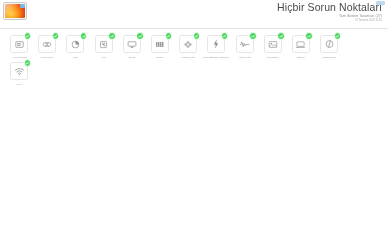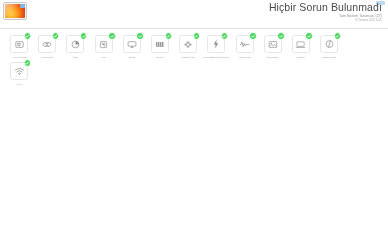--- a/index.html
+++ b/index.html
@@ -144,21 +144,21 @@
 <div class="header">
 
   <div class="logo">
     <div class="logo-art"></div>
     <div class="logo-glint"></div>
   </div>
 
   <div class="corner-chip"></div>
 
   <div class="titlebox">
-    <div class="title">Hiçbir Sorun Bulunmadı</div>
+    <div class="title">Hiçbir Sorun Noktaları</div>
     <div class="subtitle">Tam Sistem Taraması (27)</div>
     <div class="subtitle2">31 Temmuz 2023 14:35</div>
   </div>
 
 </div>
 
 <div class="board">
   <div class="row" id="row1">
       <div class="cell">
         <div class="tile-wrap">

